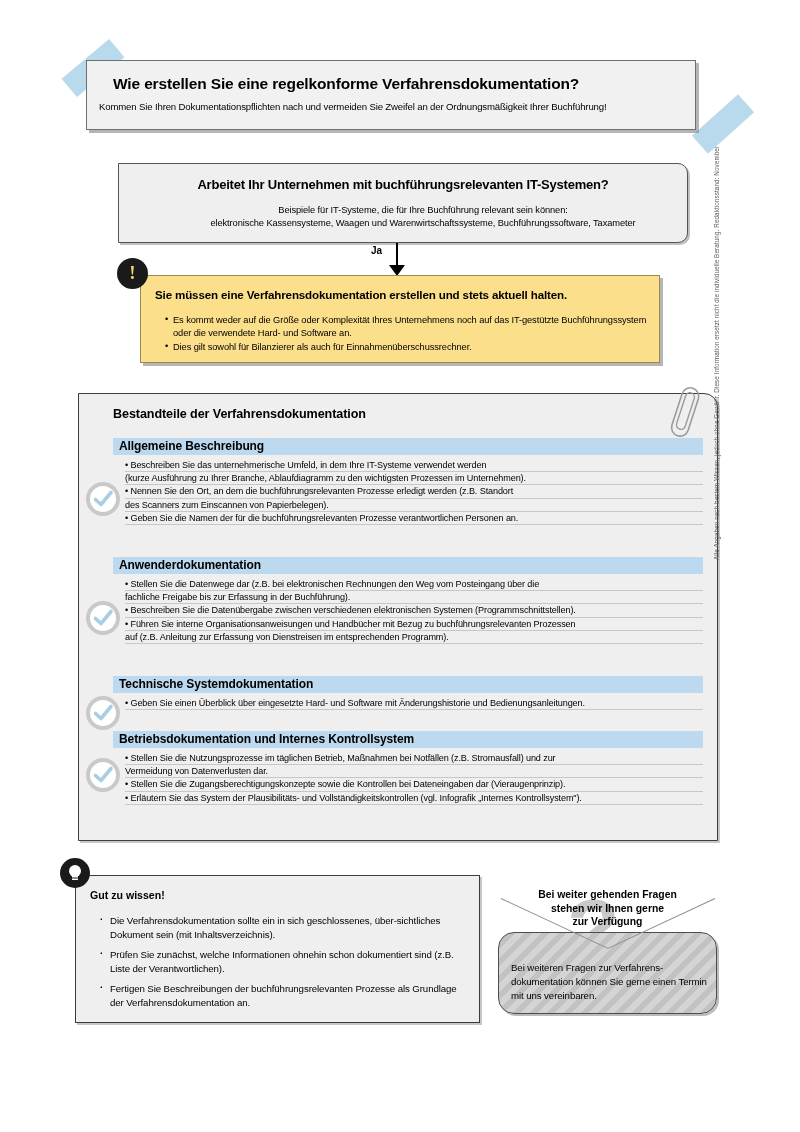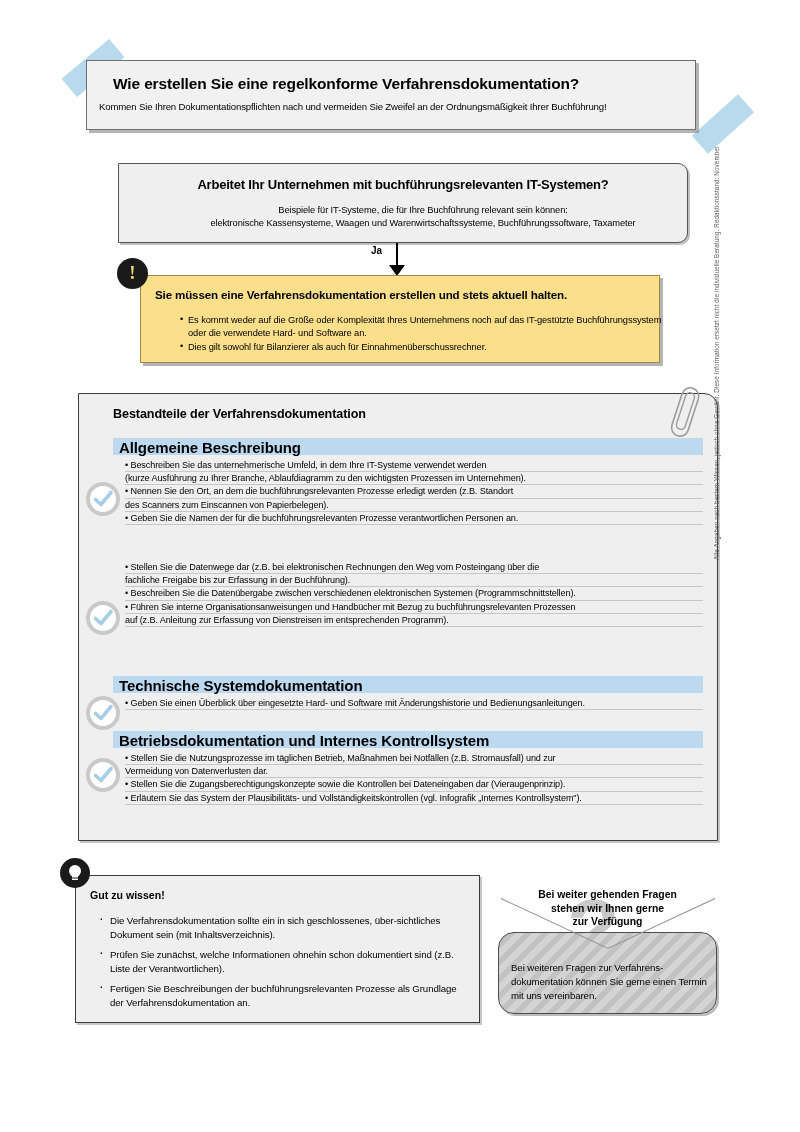--- a/index.html
+++ b/index.html
@@ -91,21 +91,21 @@
     background: #fbdf8b;
     border: 1px solid #9a8a4e;
     box-shadow: 3px 3px 0 rgba(120,120,120,0.55);
     padding-left: 25px;
   }
   .yellow-title {
     position: absolute; left: 14px; top: 12px;
     font-size: 11.6px; font-weight: bold; letter-spacing: -0.15px;
   }
   .yellow-list {
-    position: absolute; left: 39px; top: 38px; width: 490px;
+    position: absolute; left: 24px; top: 38px; width: 490px;
     font-size: 9.3px; line-height: 12.6px; letter-spacing: -0.1px;
   }
   .yellow-list li { list-style: none; position: relative; padding-left: 8px; margin-bottom: 2px; }
   .yellow-list li:before { content: "•"; position: absolute; left: 0; top: -1px; }
 
   
   .main-box {
     position: absolute; left: 78px; top: 393px; width: 640px; height: 448px;
     background: #efefef;
     border: 1px solid #3d3d3d;
@@ -120,21 +120,21 @@
   
   .clip {
     position: absolute; left: 668px; top: 383px; width: 34px; height: 62px; z-index: 14;
   }
 
   
   .sec { position: absolute; left: 34px; width: 590px; }
   .sec-head {
     background: #bcd9ef;
     height: 15px;
-    font-size: 15px; font-weight: bold;
+    font-size: 12px; font-weight: bold;
     padding: 1px 0 16px 6px;
     letter-spacing: -0.1px;
   }
   .sec-body {
     position: relative;
     margin-top: 4px;
     font-size: 9.1px; line-height: 13.2px; letter-spacing: -0.12px;
     padding-left: 12px;
   }
   .sec-body .ln {
@@ -259,20 +259,21 @@
       <div class="sec-body">
         <div class="ln">• Beschreiben Sie das unternehmerische Umfeld, in dem Ihre IT-Systeme verwendet werden</div>
         <div class="ln">(kurze Ausführung zu Ihrer Branche, Ablaufdiagramm zu den wichtigsten Prozessen im Unternehmen).</div>
         <div class="ln">• Nennen Sie den Ort, an dem die buchführungsrelevanten Prozesse erledigt werden (z.B. Standort</div>
         <div class="ln">des Scanners zum Einscannen von Papierbelegen).</div>
         <div class="ln">• Geben Sie die Namen der für die buchführungsrelevanten Prozesse verantwortlichen Personen an.</div>
       </div>
     </div>
 
     <div class="sec" style="top:163px;">
+      <div class="sec-head">Anwenderdokumentation</div>
       <div class="sec-body">
         <div class="ln">• Stellen Sie die Datenwege dar (z.B. bei elektronischen Rechnungen den Weg vom Posteingang über die</div>
         <div class="ln">fachliche Freigabe bis zur Erfassung in der Buchführung).</div>
         <div class="ln">• Beschreiben Sie die Datenübergabe zwischen verschiedenen elektronischen Systemen (Programmschnittstellen).</div>
         <div class="ln">• Führen Sie interne Organisationsanweisungen und Handbücher mit Bezug zu buchführungsrelevanten Prozessen</div>
         <div class="ln">auf (z.B. Anleitung zur Erfassung von Dienstreisen im entsprechenden Programm).</div>
       </div>
     </div>
 
     <div class="sec" style="top:282px;">

